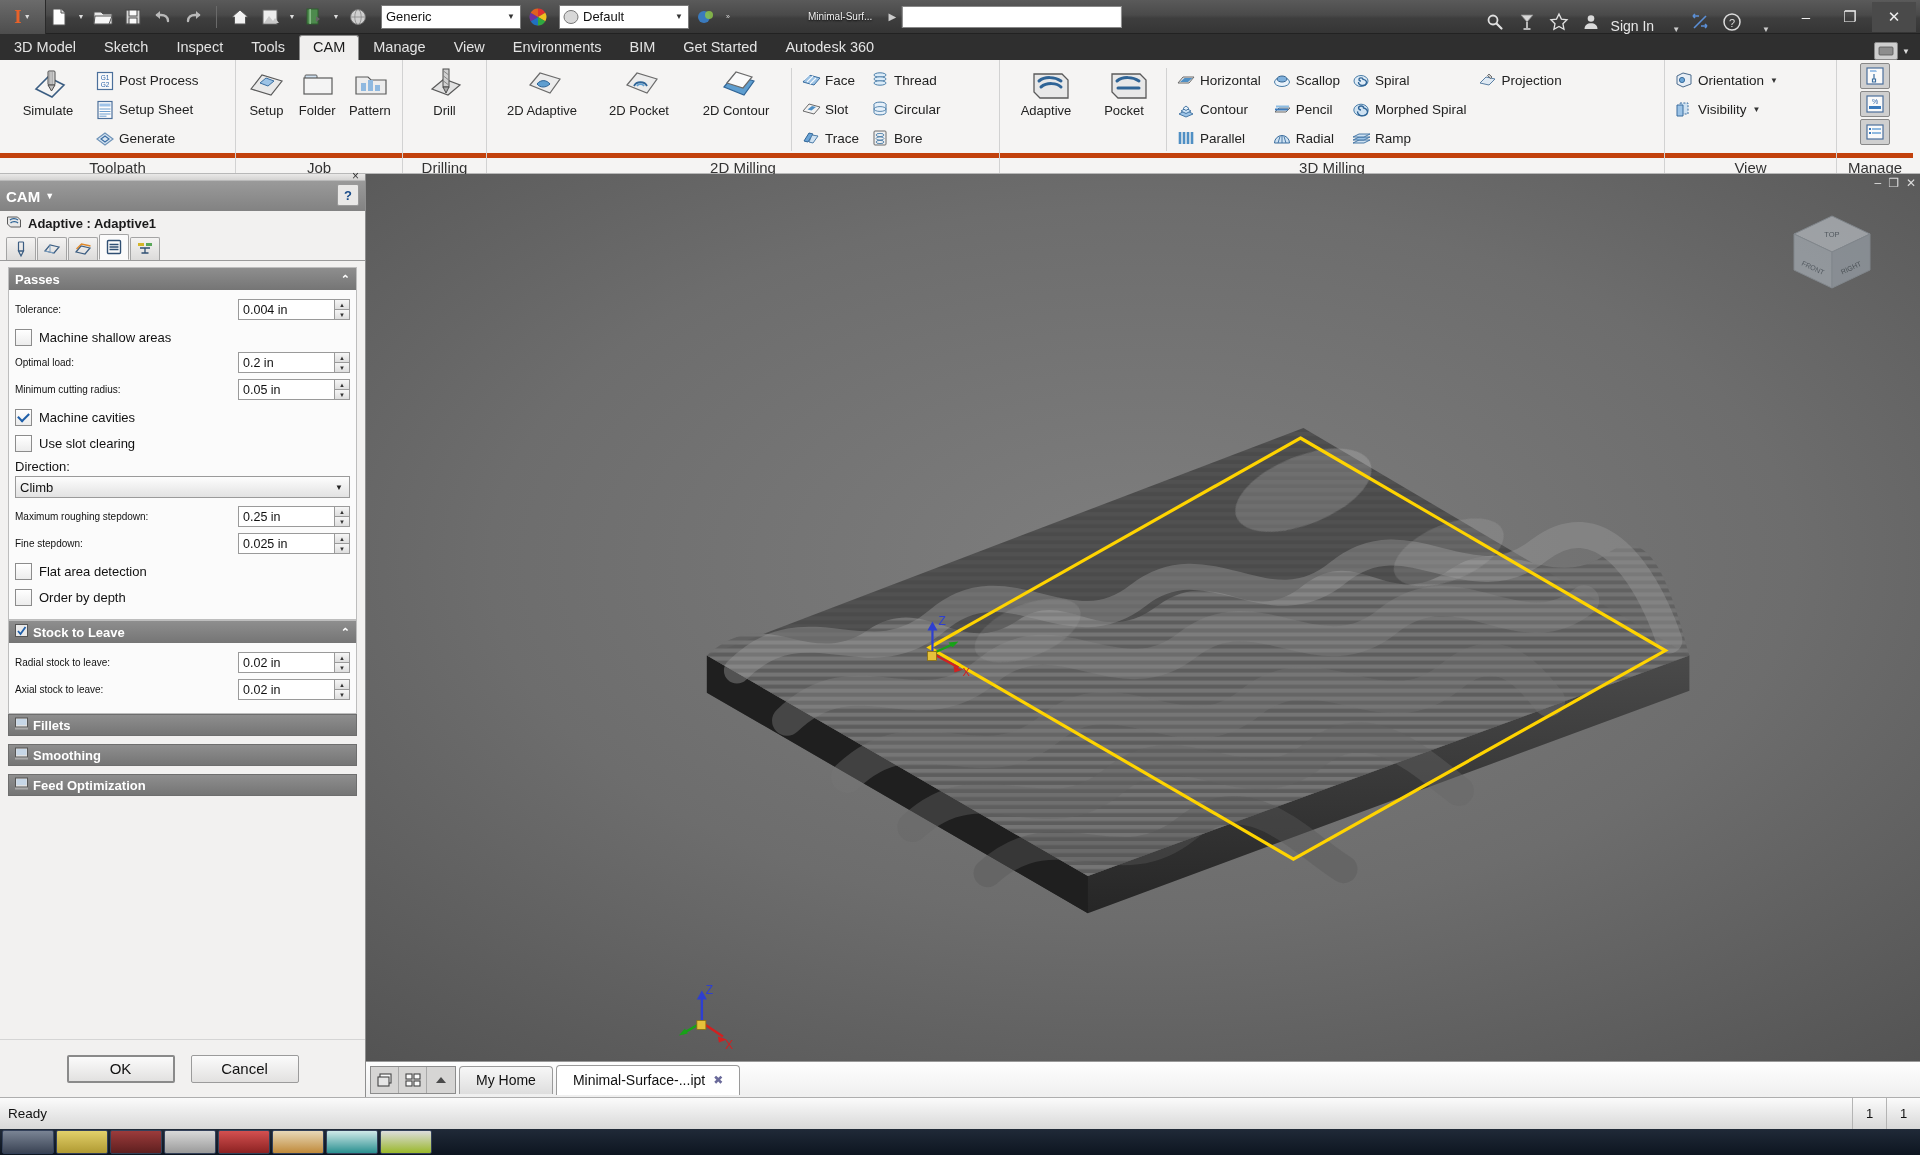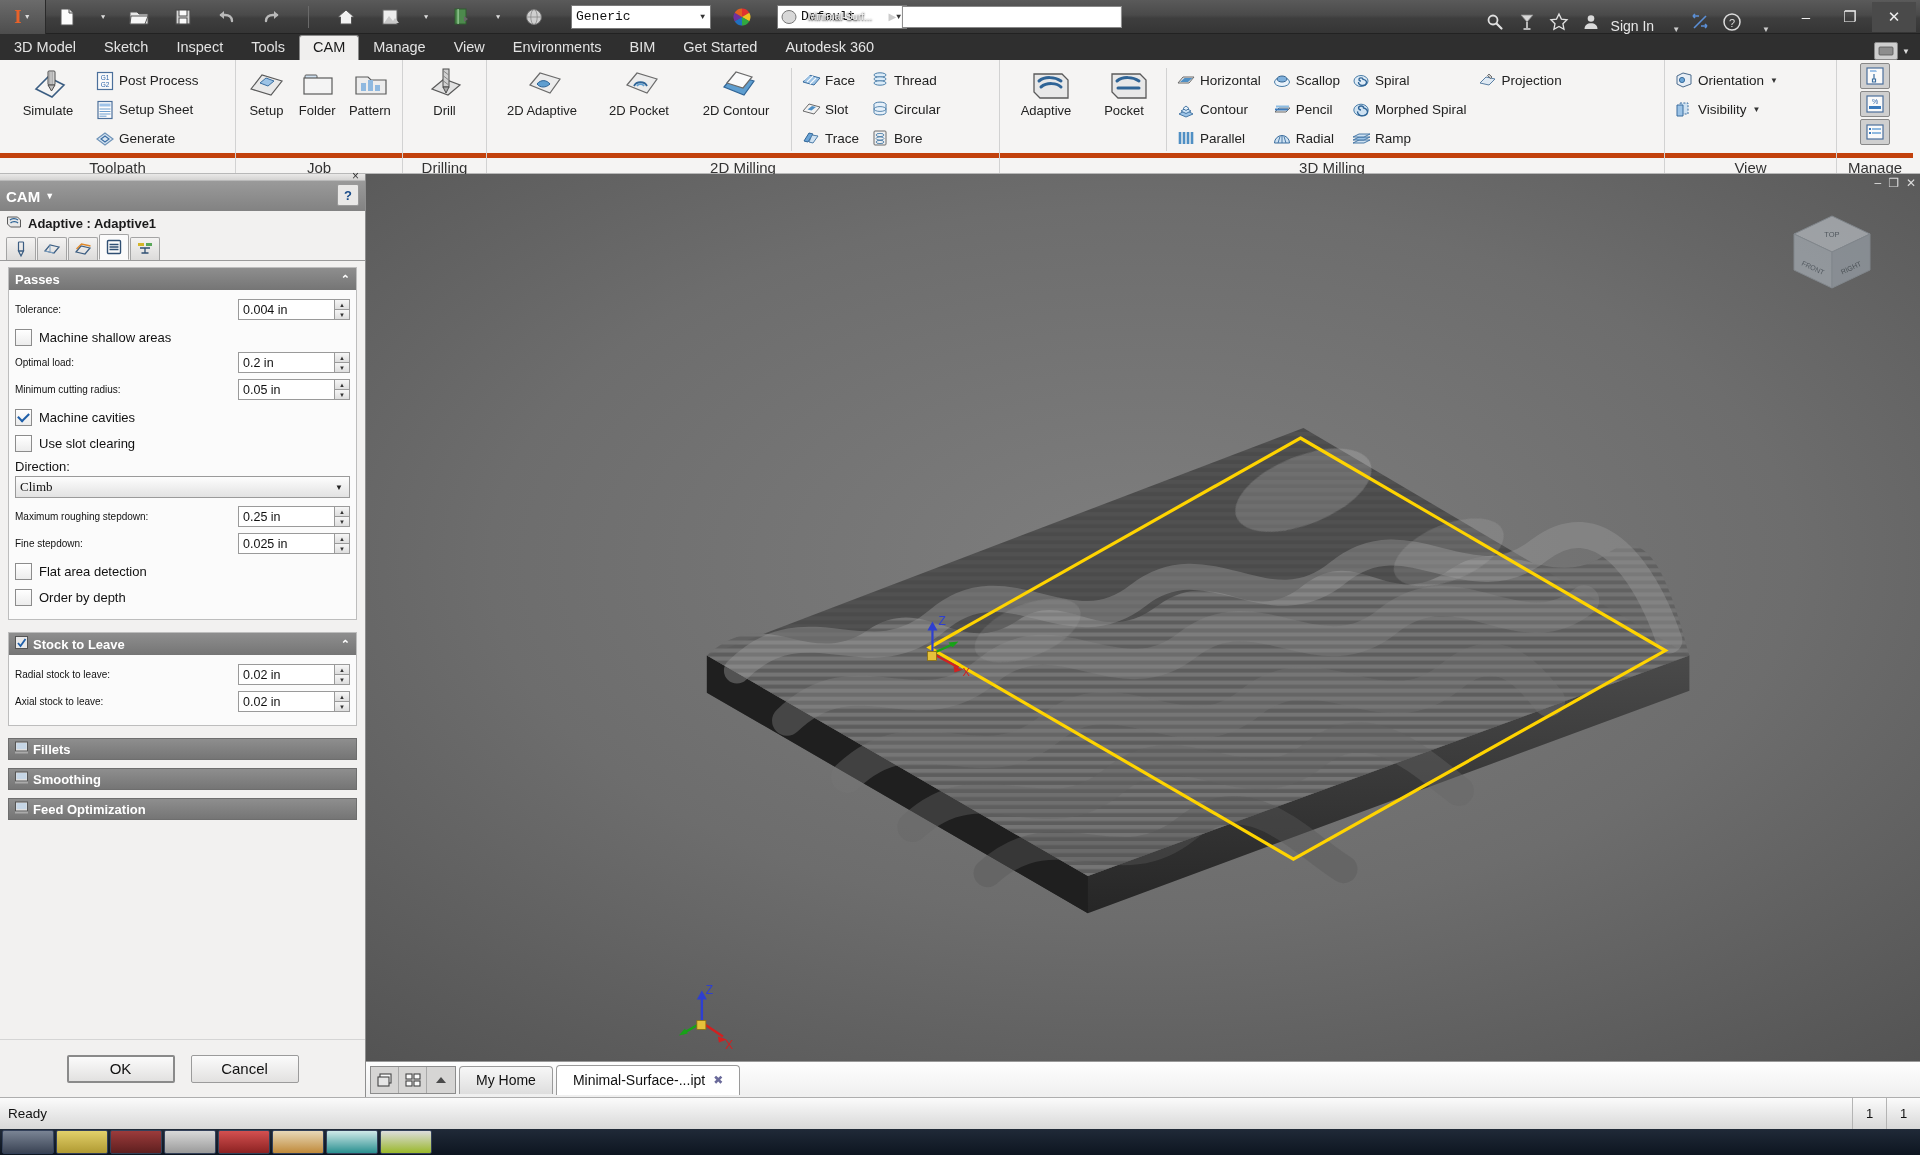--- a/index.html
+++ b/index.html
@@ -18,21 +18,21 @@
     display:flex; align-items:center; position:relative;
     border-bottom:1px solid #222;
   }
   .app-logo {
     width:46px; height:34px; background:linear-gradient(to bottom,#6b6b6b,#4d4d4d);
     display:flex; align-items:center; justify-content:center;
     border-right:1px solid #2a2a2a;
   }
   .logo-i { color:#e8622a; font-weight:bold; font-size:19px; font-family:"Liberation Serif",serif; line-height:1; }
   .logo-caret { color:#ddd; font-size:7px; margin-left:2px; }
-  .qat { display:flex; align-items:center; height:34px; padding-left:8px; gap:18px;font-family:Liberation Mono, monospace; }
+  .qat { display:flex; align-items:center; height:34px; padding-left:0; gap:4px; }
   .qicon {
     width:26px; height:26px; display:flex; align-items:center; justify-content:center;
     position:relative; cursor:pointer;
   }
   .qcaret { font-size:7px; color:#ddd; width:10px; text-align:center; cursor:pointer; }
   .qsep { width:1px; height:22px; background:#6a6a6a; margin:0 6px; }
   .combo-generic {
     width:140px; height:24px; background:#fff; border:1px solid #7a7a7a;
     display:flex; align-items:center; padding:0 4px; font-size:13px; color:#111;
     position:relative; margin-left:6px; cursor:pointer;
@@ -149,21 +149,21 @@
   .lp-tabs { height:26px; display:flex; align-items:flex-end; padding-left:6px; gap:1px;
              border-bottom:1px solid #9a9a9a; background:#f2f1f0; }
   .lp-tab {
     width:30px; height:23px; background:linear-gradient(to bottom,#f4f3f2,#dcdbda);
     border:1px solid #a4a4a4; border-bottom:none; border-radius:2px 2px 0 0;
     display:flex; align-items:center; justify-content:center; cursor:pointer;
   }
   .lp-tab.active { background:#fbfbfb; height:26px; border-bottom:1px solid #fbfbfb; }
   .lp-scroll { flex:1; overflow:hidden; padding:6px 8px 0 8px; }
 
-  .sect { margin-bottom:12px; border:1px solid #bdbdbd; background:#fbfbfb; }
+  .sect { margin-bottom:0; border:1px solid #bdbdbd; background:#fbfbfb; }
   .sect-hdr {
     height:22px; background:linear-gradient(to bottom,#8e8e8e,#757575); color:#fff;
     display:flex; align-items:center; padding:0 6px; font-size:13px; font-weight:bold;
     cursor:pointer; gap:5px;
   }
   .sect-hdr .chev { margin-left:auto; font-size:11px; }
   .sect-body { padding:7px 6px 9px 6px; background:#fbfbfb; }
   .collapsed { margin-bottom:8px; }
   .collapsed .sect-hdr { border:1px solid #6e6e6e; }
 
@@ -187,21 +187,21 @@
   }
   .cbox.checked:after {
     content:""; width:9px; height:5px; border-left:2.5px solid #1f5fa9; border-bottom:2.5px solid #1f5fa9;
     transform:rotate(-45deg) translate(1px,-1px);
   }
   .cbrow .lab { font-size:13px; color:#111; }
   .lbl-only { font-size:13px; color:#111; height:20px; display:flex; align-items:center; }
   .select {
     width:100%; height:22px; background:linear-gradient(to bottom,#fdfdfd,#e2e2e2);
     border:1px solid #9a9a9a; display:flex; align-items:center; padding:0 4px;
-    font-size:13px; color:#111; position:relative; cursor:pointer; margin-bottom:6px;font-family:Liberation Serif, serif;
+    font-size:13px; color:#111; position:relative; cursor:pointer; margin-bottom:6px;
   }
   .select .arr { position:absolute; right:6px; font-size:8px; color:#222; }
 
   .lp-footer {
     height:58px; display:flex; align-items:center; justify-content:center; gap:16px;
     background:#f2f1f0; border-top:1px solid #d5d5d5;
   }
   .btn {
     width:108px; height:28px; background:linear-gradient(to bottom,#fbfbfb,#e2e1e0);
     border:1px solid #9b9b9b; border-radius:2px; font-size:15px; color:#111;

